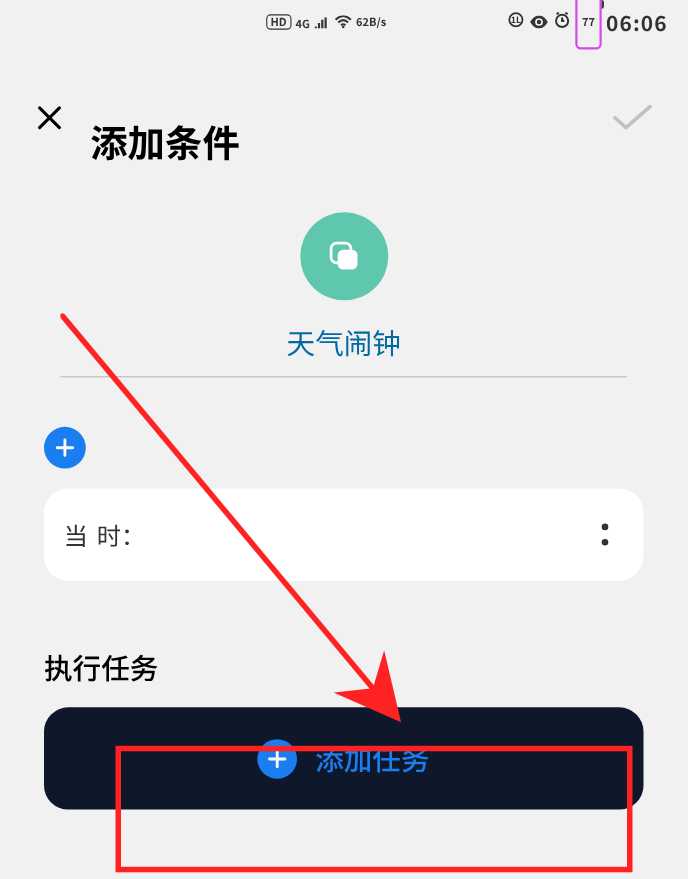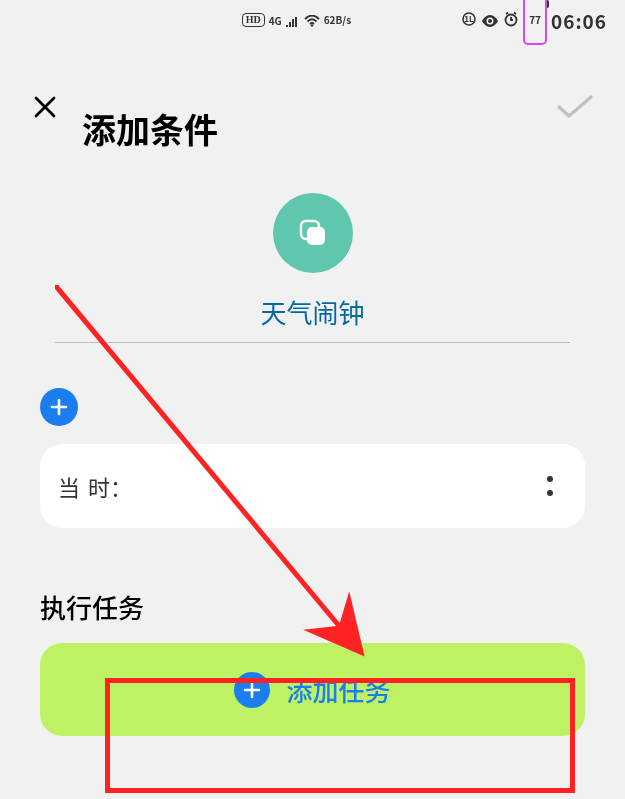--- a/index.html
+++ b/index.html
@@ -1,20 +1,20 @@
 <!DOCTYPE html>
 <html><head>
 <meta charset="utf-8">
 <style>
 * { margin: 0; padding: 0; box-sizing: border-box; font-family: -apple-system, "Noto Sans CJK SC", sans-serif; }
 body { width: 625px; height: 799px; background: #f1f1f1; position: relative; overflow: hidden; }
 
 .status-bar { height: 40px; display: flex; align-items: center; padding: 0 18px; font-size: 15px; color: #333; justify-content: flex-end; gap: 10px; font-weight: 600; }
 .status-left-group { display: flex; align-items: center; gap: 4px; margin-right: 100px; }
-.status-hd { border: 1.5px solid #333; border-radius: 4px; padding: 0 3px; font-size: 10px; line-height: 12px; font-family: Liberation Serif, serif; }
+.status-hd { border: 1.5px solid #333; border-radius: 4px; padding: 0 3px; font-size: 10px; line-height: 12px; }
 .status-speed { font-size: 10px; line-height: 1; display: flex; flex-direction: row; align-items: flex-start; }
 .status-right-group { display: flex; align-items: center; gap: 4px; }
 .battery-box { border: 2px solid #d946ef; border-radius: 5px; font-size: 10px; padding: 16px 4px; line-height: 14px; position: relative; }
 .battery-box::after { content: ""; position: absolute; right: -4px; top: 3px; width: 2px; height: 8px; background: #333; border-radius: 0 2px 2px 0; }
 
 .header { display: flex; align-items: center; padding: 20px 30px 10px; gap: 22px; }
 .header-title { font-size: 34px; font-weight: 700; color: #000; margin-top: 44px; }
 .close-x { width: 30px; height: 30px; display: flex; align-items: center; justify-content: center; }
 .check-mark { margin-left: auto; width: 40px; height: 30px; display: flex; align-items: center; justify-content: center; color: #bbb; }
 
@@ -29,21 +29,21 @@
 .section-title { font-size: 26px; font-weight: 500; color: #000; }
 .plus-btn { width: 38px; height: 38px; border-radius: 50%; background: #1a7df0; display: flex; align-items: center; justify-content: center; color: #fff; }
 
 .card { background: #fff; border-radius: 22px; margin-top: 18px; padding: 26px 26px 26px 18px; display: flex; align-items: center; font-size: 22px; color: #333; }
 .chip { background: #e9e9e9; border-radius: 24px; padding: 8px 18px; margin: 0 10px 0 14px; }
 .card-label { font-weight: 400; }
 .card-after { margin-left: 8px; }
 .more-dots { margin-left: auto; display: flex; flex-direction: column; gap: 8px; padding-right: 6px; }
 .more-dots span { width: 6px; height: 6px; border-radius: 50%; background: #333; }
 
-.add-task-card { background: #bef264; border-radius: 22px; margin: 18px 40px 0; padding: 28px; display: flex; align-items: center; justify-content: center; gap: 16px; }
+.add-task-card { background: #0f172a; border-radius: 22px; margin: 18px 40px 0; padding: 28px; display: flex; align-items: center; justify-content: center; gap: 16px; }
 .add-task-plus { width: 36px; height: 36px; border-radius: 50%; background: #1a7df0; display: flex; align-items: center; justify-content: center; }
 .add-task-label { font-size: 26px; color: #1a7df0; font-weight: 500; }
 
 .arrow-overlay { position: absolute; left: 55px; top: 285px; pointer-events: none; }
 .highlight-box { position: absolute; border: 5px solid #ff2222; left: 105px; top: 678px; width: 470px; height: 115px; pointer-events: none; }
 </style>
 </head>
 <body>
 
 <div class="status-bar">

